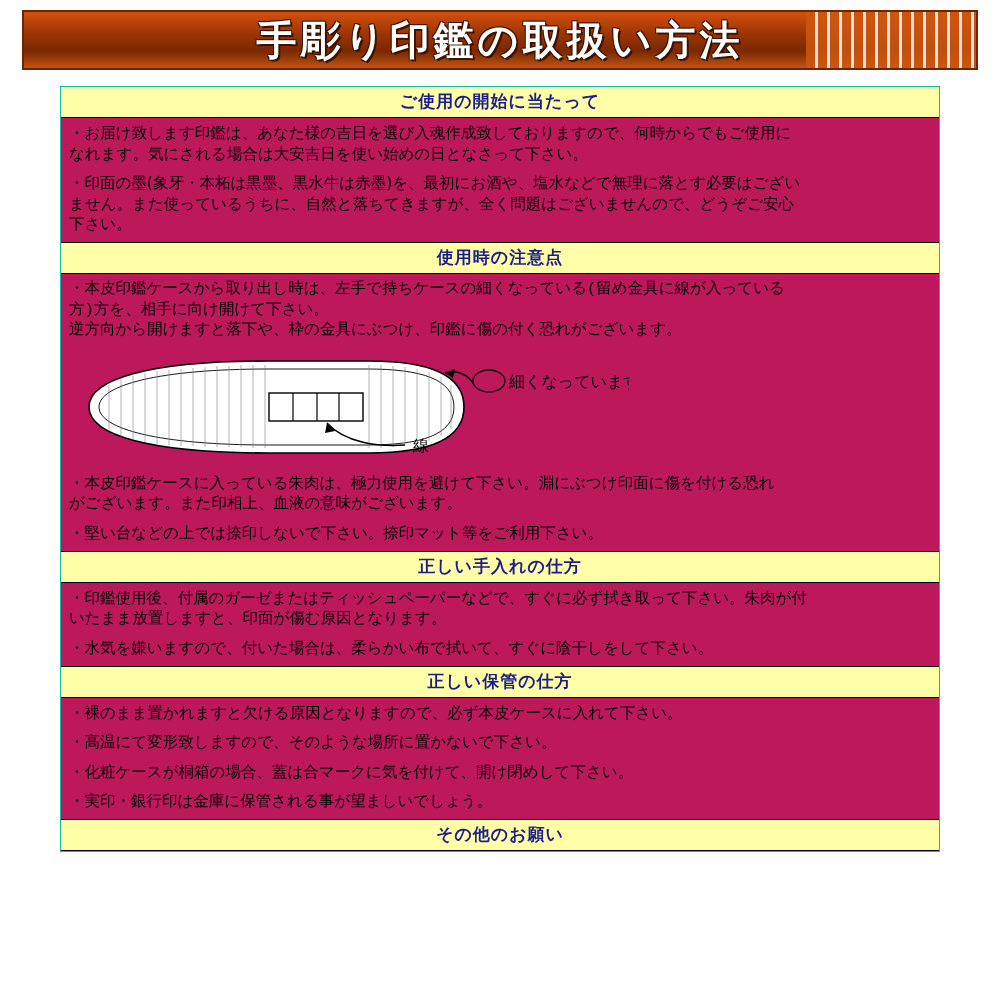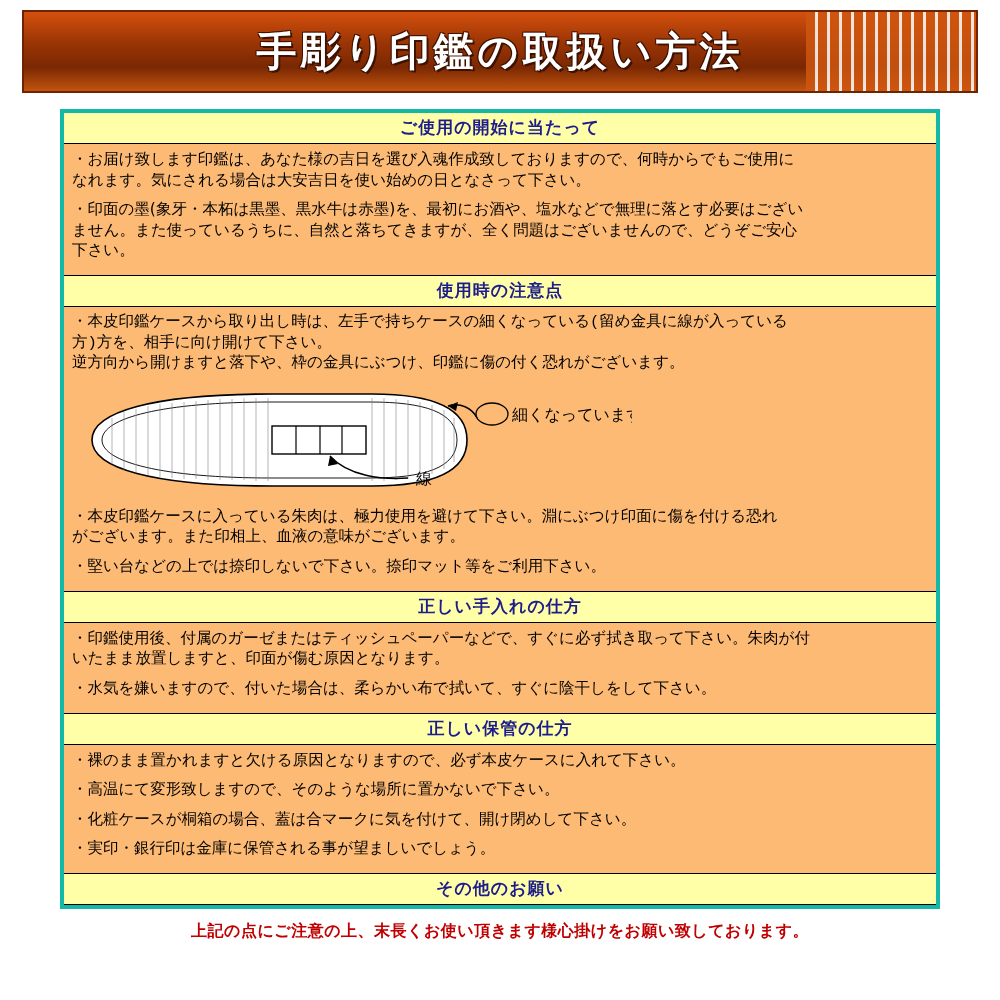--- a/index.html
+++ b/index.html
@@ -18,21 +18,21 @@
     position: relative;
     width: 1000px;
     height: 1000px;
     box-sizing: border-box;
   }
 
   
   .banner {
     position: relative;
     margin: 10px 22px 0 22px;
-    height: 83px;
+    height: 60px;
     background: linear-gradient(to bottom, #d4500d 0%, #9a3405 40%, #7a2803 70%, #c2540f 100%);
     border: 2px solid #6e2302;
     box-sizing: border-box;
     display: flex;
     align-items: center;
     justify-content: center;
   }
   .banner-stripes {
     position: absolute;
     right: 0; top: 0; bottom: 0;
@@ -52,40 +52,40 @@
     font-weight: bold;
     letter-spacing: 4px;
     text-shadow: 2px 2px 0 #3d1200, -1px -1px 0 #3d1200, 1px -1px 0 #3d1200, -1px 1px 0 #3d1200;
     white-space: nowrap;
   }
 
   
   .doc {
     position: relative;
     margin: 16px 60px 10px 60px;
-    border: 4px solid #14b8a6;
+    border: 1px solid #14b8a6;
     box-sizing: border-box;
-    background: #fdba74;
+    background: #be185d;
   }
   .section-head {
     background: #ffffa8;
     border-bottom: 1px solid #000000;
     border-top: 1px solid #000000;
     text-align: center;
     font-size: 17px;
     font-weight: bold;
     color: #1c1c8c;
     padding: 3px 0 4px 0;
     letter-spacing: 1px;
   }
   .doc > .section-head:first-child {
     border-top: none;
   }
   .section-body {
-    padding: 5px 6px 14px 8px;
+    padding: 5px 6px 7px 8px;
     font-size: 15.5px;
     line-height: 1.33;
     color: #000000;
   }
   .para {
     margin: 0 0 9px 0;
     white-space: pre-wrap;
   }
   .para:last-child {
     margin-bottom: 0;
@@ -203,15 +203,14 @@
       <p class="para">・裸のまま置かれますと欠ける原因となりますので、必ず本皮ケースに入れて下さい。</p>
       <p class="para">・高温にて変形致しますので、そのような場所に置かないで下さい。</p>
       <p class="para">・化粧ケースが桐箱の場合、蓋は合マークに気を付けて、開け閉めして下さい。</p>
       <p class="para">・実印・銀行印は金庫に保管される事が望ましいでしょう。</p>
     </div>
 
     <div class="section-head">その他のお願い</div>
 
   </div>
 
-  <div class="footer">上記の点にご注意の上、末長くお使い頂きます様心掛けをお願い致しております。</div>
 
 </div>
 
 </body></html>

